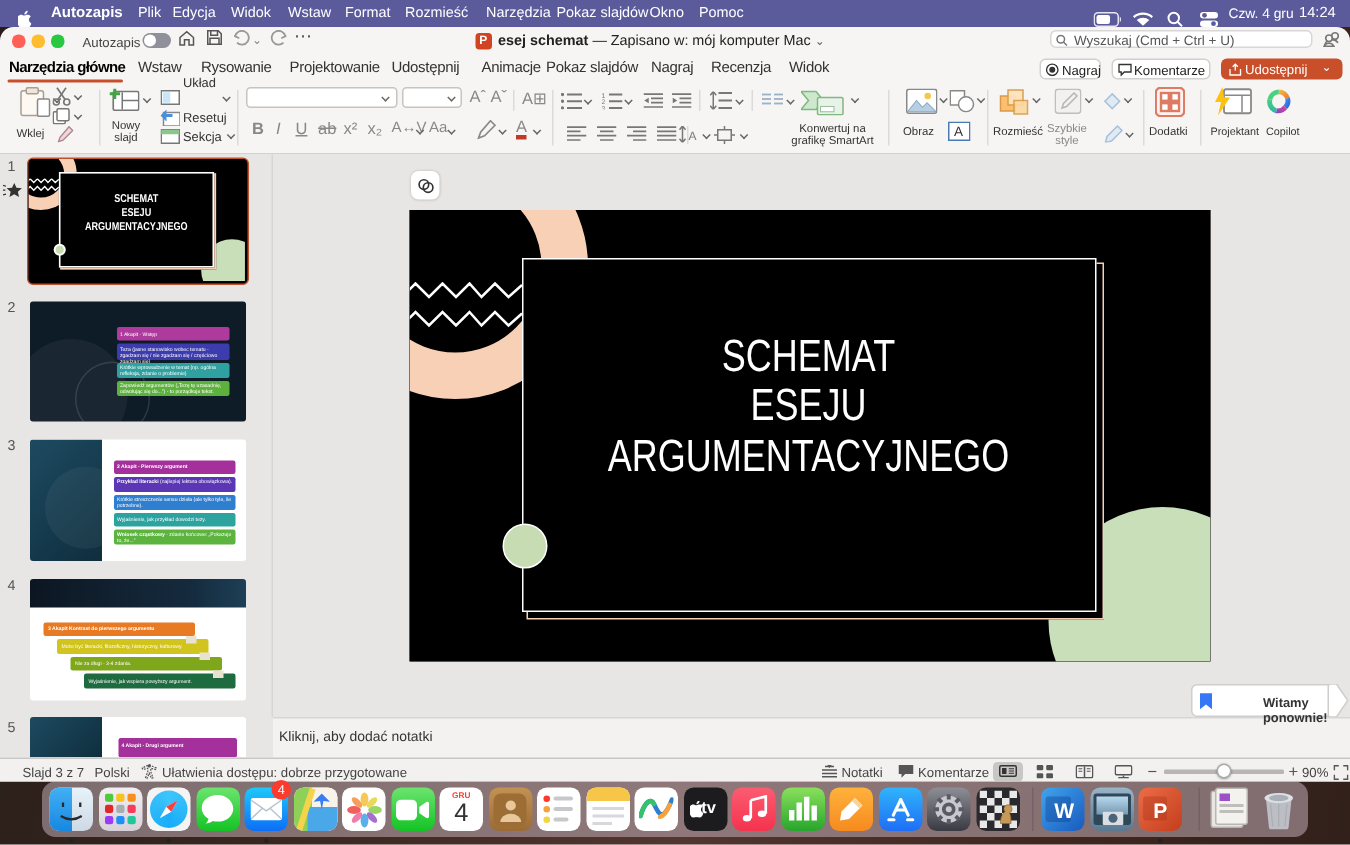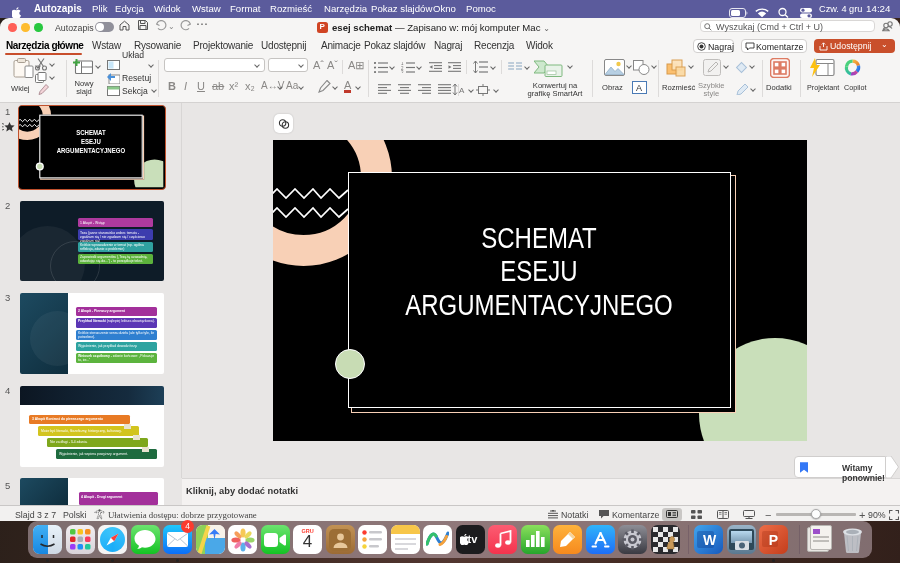--- a/index.html
+++ b/index.html
@@ -32,21 +32,21 @@
          transform:rotate(45deg); }
   #thumb1 .whiterect { border-width:4px; }
   #thumb1 .peachrect { border-width:5px; }
   #thumb1 .greendot { border-width:5px; }
   #thumb1 polyline { stroke-width:3.5; }
 
   
   #content { position:absolute; left:0; top:103px; width:900px; height:402px; background:#e8e6e5; }
   #vdiv { position:absolute; left:181px; top:103px; width:1px; height:375px; background:#d8d6d5; }
   #notes { position:absolute; left:182px; top:478px; width:718px; height:27px; background:#f4f2f1; border-top:1px solid #d8d6d5; }
-  #notes span { position:absolute; left:4px; top:7px; font-size:9.3px; color:#333;font-weight:bold; }
+  #notes span { position:absolute; left:4px; top:7px; font-size:9.3px; color:#333; }
 
   
   #status { position:absolute; left:0; top:505px; width:900px; height:16px; background:#f2f1f0; border-top:1px solid #c9c7c6;
             font-size:8.8px; color:#444; }
 
   
   #slide { position:absolute; left:273px; top:140px; width:534px; height:301px; background:#000; overflow:hidden; }
   .slide-inner { position:absolute; left:0; top:0; width:534px; height:301px; background:#000; overflow:hidden; }
   .ring { position:absolute; left:-58.5px; top:-51.5px; width:177px; height:177px; border-radius:50%;
           border:31.5px solid #f8d0b6; }
@@ -582,21 +582,21 @@
   </svg>
 <span class="abs" style="left:812px; top:462.5px; font-size:8.6px; font-weight:bold; color:#333;margin-left:30px;">Witamy ponownie!</span>
 
 <div id="status">
   <span class="abs" style="left:15px; top:4px;">Slajd 3 z 7</span>
   <span class="abs" style="left:63px; top:4px;">Polski</span>
   <svg class="abs" style="left:94px; top:3px;" width="11" height="11" viewBox="0 0 11 11">
       <path d="M5.5 0.8 L10.2 3 L9.7 4 L6.5 3.2 L6.5 5.5 L8 9.5 L7 10 L5.5 6.5 L4 10 L3 9.5 L4.5 5.5 L4.5 3.2 L1.3 4 L0.8 3z" fill="none" stroke="#555" stroke-width="0.8" stroke-dasharray="1.2 0.8"></path>
       <circle cx="5.5" cy="1.6" r="1.1" fill="#555"></circle>
     </svg>
-  <span class="abs" style="left:108px; top:4px;font-family:Liberation Serif, serif;">Ułatwienia dostępu: dobrze przygotowane</span>
+  <span class="abs" style="left:108px; top:4px;">Ułatwienia dostępu: dobrze przygotowane</span>
   <svg class="abs" style="left:548px; top:4px;" width="10" height="9" viewBox="0 0 10 9">
       <g stroke="#555" stroke-width="1">
         <line x1="2" y1="1" x2="8" y2="1"></line>
         <line x1="0" y1="3.3" x2="10" y2="3.3"></line>
         <line x1="0" y1="5.6" x2="10" y2="5.6"></line>
         <line x1="0" y1="7.9" x2="10" y2="7.9"></line>
       </g>
       <path d="M3.5 0 L5 2 L6.5 0z" fill="#555"></path>
     </svg>
   <span class="abs" style="left:561px; top:4px;">Notatki</span>

